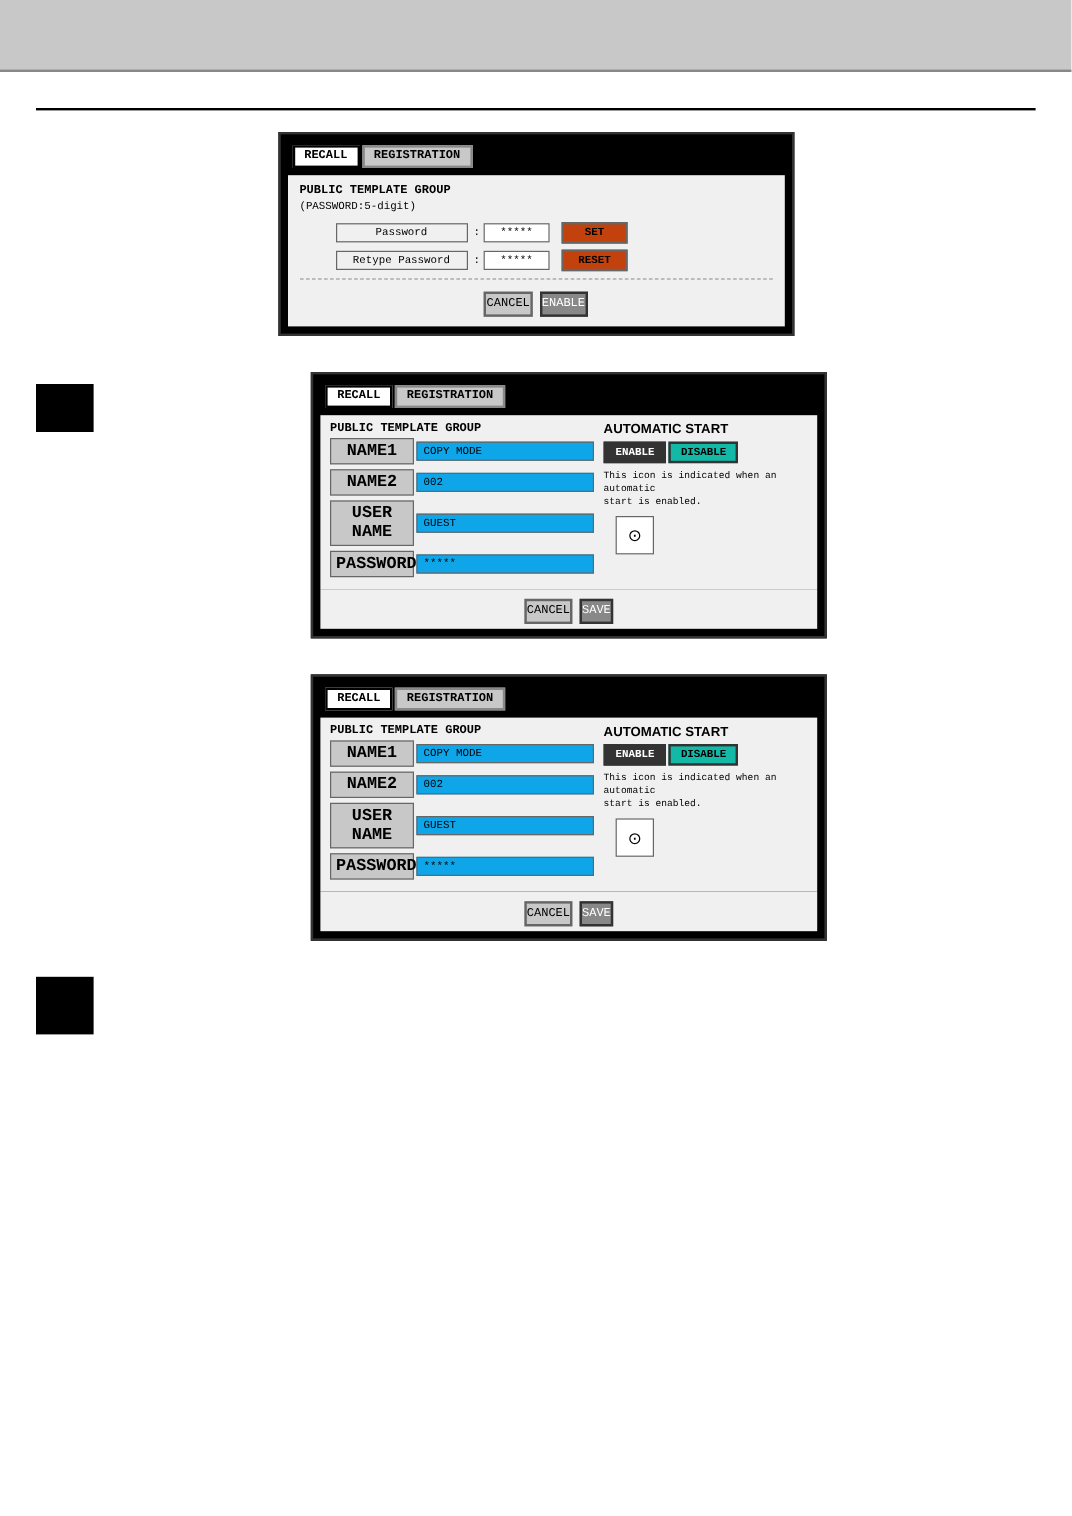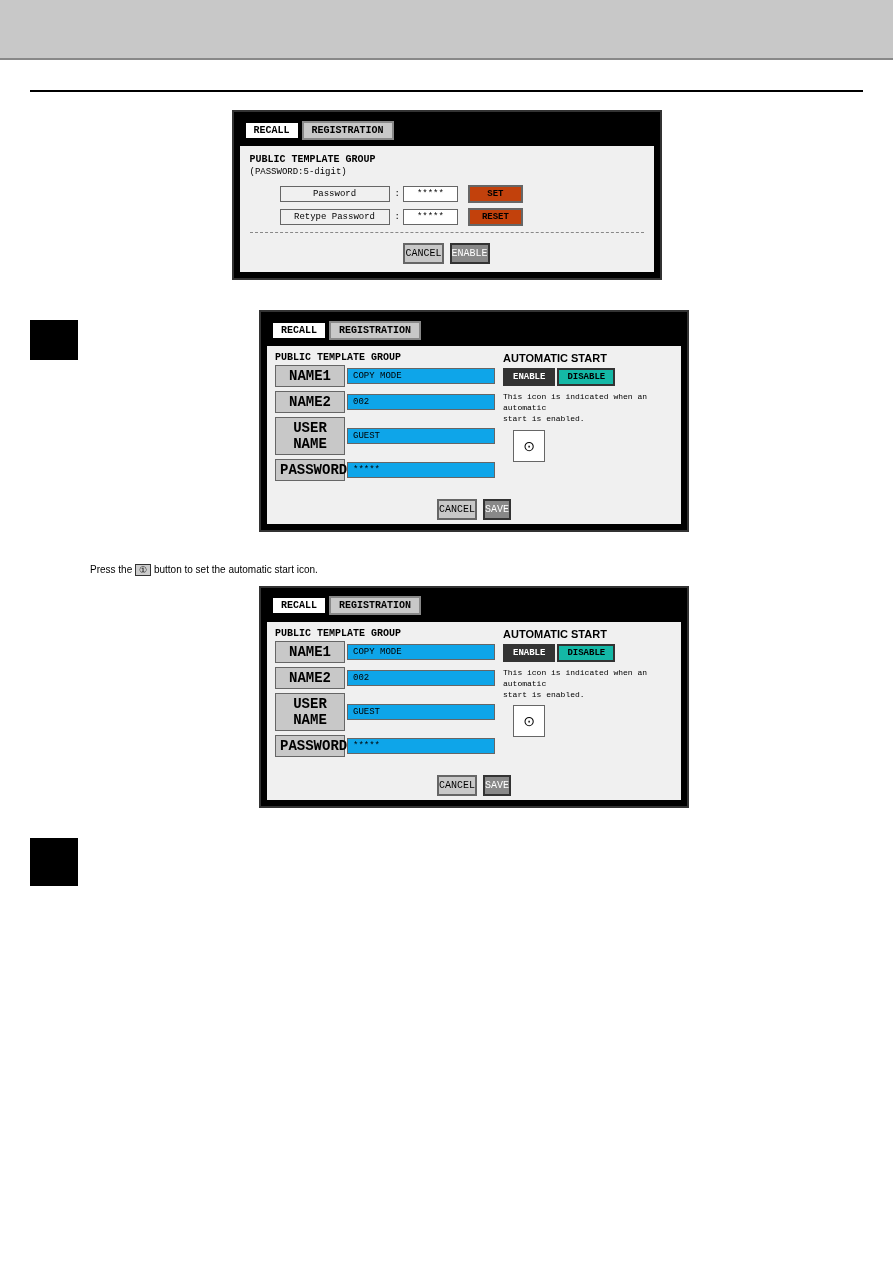--- a/index.html
+++ b/index.html
@@ -364,23 +364,20 @@
       <div style="background:#f0f0f0; padding: 4px 8px;">
         <div class="panel-footer">
           <button class="footer-btn">CANCEL</button>
           <button class="footer-btn primary">SAVE</button>
         </div>
       </div>
     </div>
   </div>
 
   <div style="margin: 10px 0 8px 0; padding-left: 60px;">
-    <div class="body-text">
-      Press the <span style="border: 1px solid #333; padding: 0 3px; font-size: 9px; background:#ccc;">①</span> button to set the automatic start icon.
-    </div>
   </div>
 
   <div class="section-wrapper" style="margin-left: 55px; position: relative;">
     <div class="ui-panel">
       <div class="panel-top-bar">
         <button class="tab-btn active">RECALL</button>
         <button class="tab-btn">REGISTRATION</button>
       </div>
       <div class="reg-panel-body">
 

